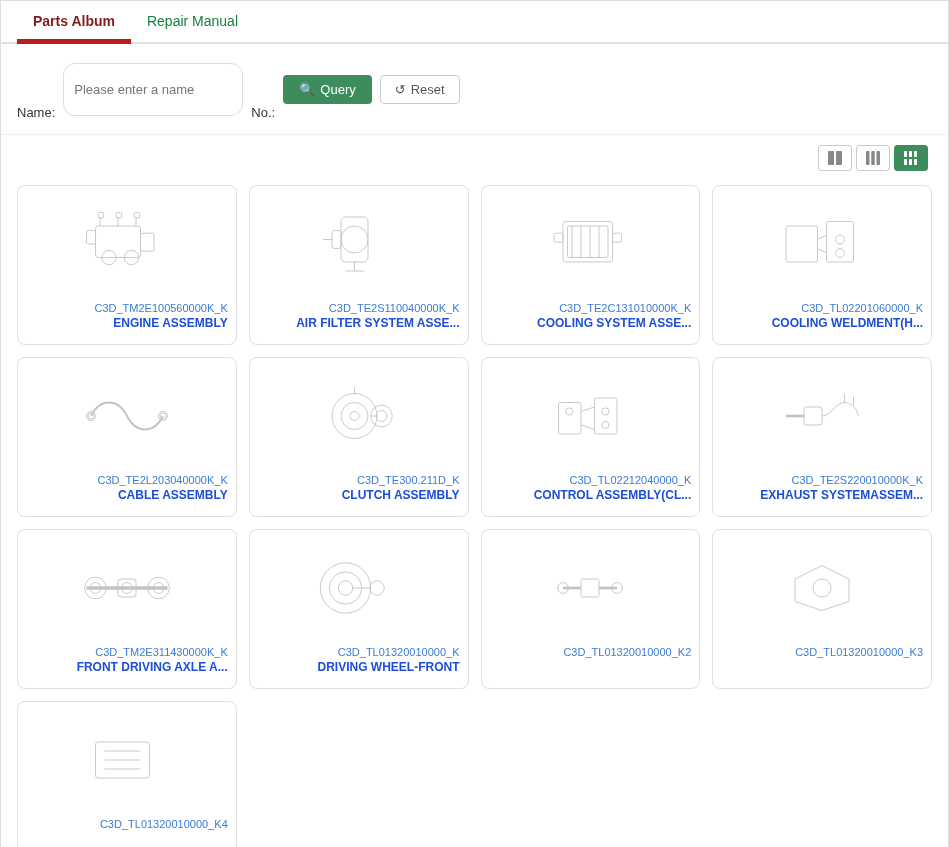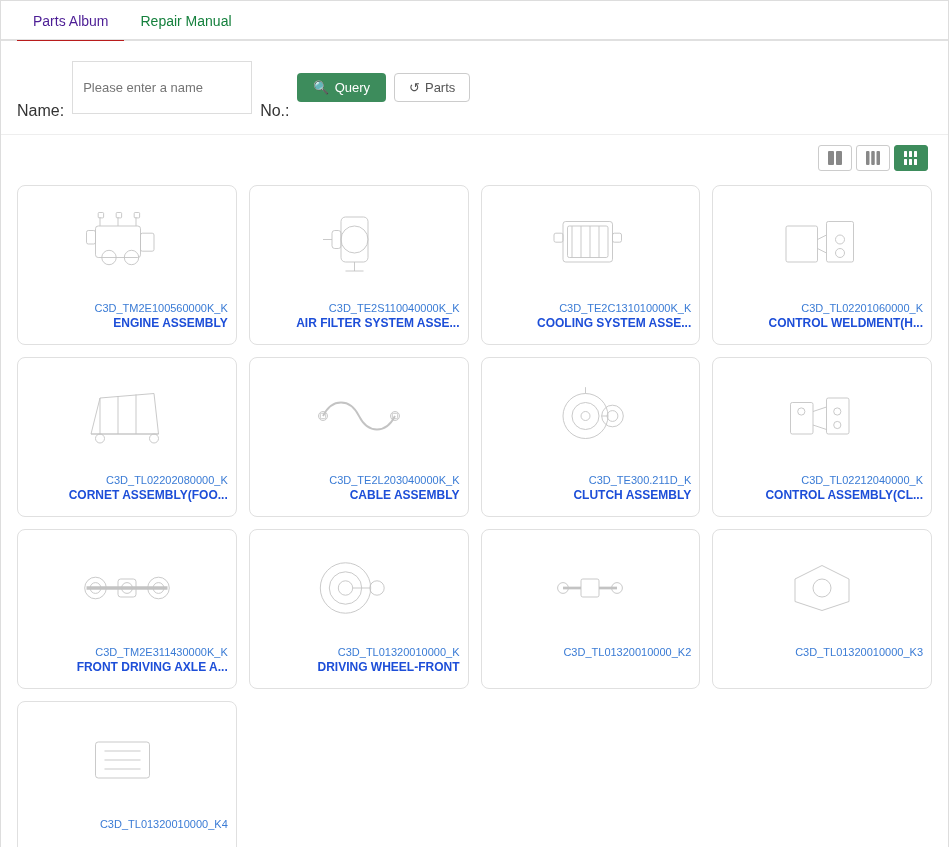--- a/index.html
+++ b/index.html
@@ -23,43 +23,43 @@
     }
     .tab-item {
       padding: 12px 16px 10px;
       cursor: pointer;
       font-size: 14px;
       color: #15803d;
       border-bottom: 2px solid transparent;
       margin-bottom: -2px;
     }
     .tab-item.active {
-      color: #4c1d95;
-      border-bottom: 1px solid #b91c1c;
-      font-weight: normal;
+      color: #7f1d1d;
+      border-bottom: 5px solid #b91c1c;
+      font-weight: bold;
     }
 
     
     .search-bar {
       display: flex;
       align-items: center;
       padding: 14px 16px;
       gap: 8px;
       background: #fff;
       border-bottom: 1px solid #eee;
     }
     .search-bar label {
-      font-size: 16px;
+      font-size: 13px;
       color: #333;
       white-space: nowrap;
       margin-top: 47px;
     }
     .search-bar input {
       border: 1px solid #ddd;
-      border-radius: 0;
+      border-radius: 12px;
       padding: 18px 10px;
       font-size: 13px;
       outline: none;
       color: #999;
       width: 180px;
     }
 
     .btn-query {
       background: #3d8c5c;
       color: #fff;
@@ -193,21 +193,21 @@
   <div class="search-bar">
     <label>Name:</label>
     <input type="text" placeholder="Please enter a name" style="">
     <label>No.:</label>
     <button class="btn-query">
       <span>🔍</span>
       <span>Query</span>
     </button>
     <button class="btn-reset">
       <span>↺</span>
-      <span>Parts</span>
+      <span>Reset</span>
     </button>
   </div>
 
   <div class="toolbar">
     <button class="view-btn">
       <svg width="16" height="16" viewBox="0 0 16 16">
         <rect x="1" y="1" width="6" height="14" rx="1" fill="#888"></rect>
         <rect x="9" y="1" width="6" height="14" rx="1" fill="#888"></rect>
       </svg>
     </button>
@@ -295,38 +295,21 @@
       <rect x="10" y="20" width="35" height="40" rx="2"></rect>
       <rect x="55" y="15" width="30" height="45" rx="2"></rect>
       <line x1="45" y1="35" x2="55" y2="30"></line>
       <line x1="45" y1="45" x2="55" y2="50"></line>
       <circle cx="70" cy="35" r="5"></circle>
       <circle cx="70" cy="50" r="5"></circle>
     </g>
             </svg>
     </div>
     <div class="card-code">C3D_TL02201060000_K</div>
-    <div class="card-name">CONTROL WELDMENT(H...</div>
-  </div>
-        <div class="card">
-    <div class="card-image">
-      <svg viewBox="0 0 100 80" class="part-svg">
-              <g stroke="#aaa" stroke-width="1" fill="none">
-      <path d="M10,60 L20,20 L80,15 L85,60 Z"></path>
-      <line x1="20" y1="20" x2="20" y2="60"></line>
-      <line x1="40" y1="18" x2="40" y2="60"></line>
-      <line x1="60" y1="16" x2="60" y2="60"></line>
-      <line x1="10" y1="60" x2="85" y2="60"></line>
-      <circle cx="20" cy="65" r="5"></circle>
-      <circle cx="80" cy="65" r="5"></circle>
-    </g>
-            </svg>
-    </div>
-    <div class="card-code">C3D_TL02202080000_K</div>
-    <div class="card-name">CORNET ASSEMBLY(FOO...</div>
+    <div class="card-name">COOLING WELDMENT(H...</div>
   </div>
         <div class="card">
     <div class="card-image">
       <svg viewBox="0 0 100 80" class="part-svg">
               <g stroke="#aaa" stroke-width="1" fill="none">
       <path d="M10,40 C20,20 40,20 50,40 C60,60 80,60 90,40" stroke-width="2"></path>
       <circle cx="10" cy="40" r="5"></circle>
       <circle cx="90" cy="40" r="5"></circle>
       <rect x="7" y="37" width="6" height="6" rx="1"></rect>
       <rect x="87" y="37" width="6" height="6" rx="1"></rect>
@@ -366,20 +349,35 @@
     </g>
             </svg>
     </div>
     <div class="card-code">C3D_TL02212040000_K</div>
     <div class="card-name">CONTROL ASSEMBLY(CL...</div>
   </div>
         <div class="card">
     <div class="card-image">
       <svg viewBox="0 0 100 80" class="part-svg">
               <g stroke="#aaa" stroke-width="1" fill="none">
+      <line x1="10" y1="40" x2="30" y2="40" stroke-width="3"></line>
+      <rect x="30" y="30" width="20" height="20" rx="3"></rect>
+      <path d="M50,40 C60,40 65,25 75,25 C85,25 90,35 90,40"></path>
+      <line x1="75" y1="25" x2="75" y2="15"></line>
+      <line x1="85" y1="28" x2="85" y2="18"></line>
+    </g>
+            </svg>
+    </div>
+    <div class="card-code">C3D_TE2S220010000K_K</div>
+    <div class="card-name">EXHAUST SYSTEMASSEM...</div>
+  </div>
+        <div class="card">
+    <div class="card-image">
+      <svg viewBox="0 0 100 80" class="part-svg">
+              <g stroke="#aaa" stroke-width="1" fill="none">
       <line x1="5" y1="40" x2="95" y2="40" stroke-width="4"></line>
       <circle cx="15" cy="40" r="12"></circle>
       <circle cx="15" cy="40" r="6"></circle>
       <circle cx="85" cy="40" r="12"></circle>
       <circle cx="85" cy="40" r="6"></circle>
       <rect x="40" y="30" width="20" height="20" rx="3"></rect>
       <circle cx="50" cy="40" r="6"></circle>
     </g>
             </svg>
     </div>

